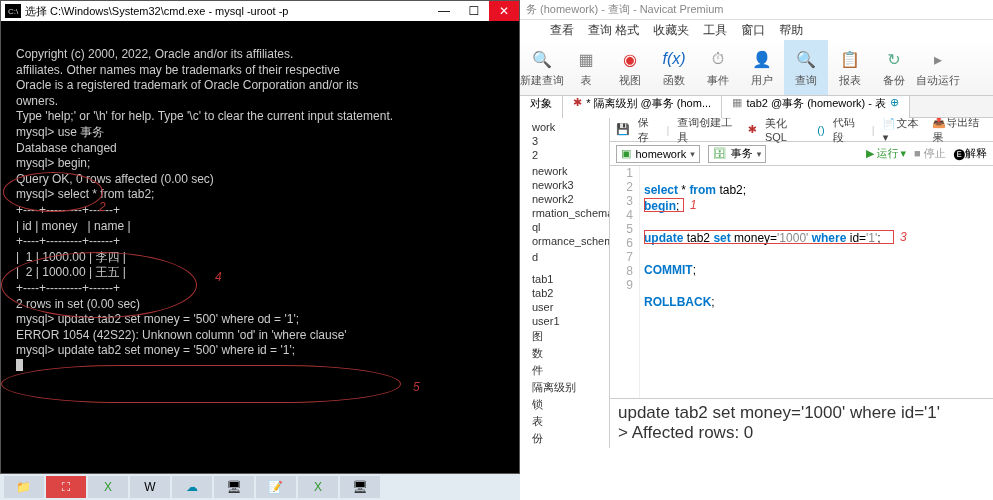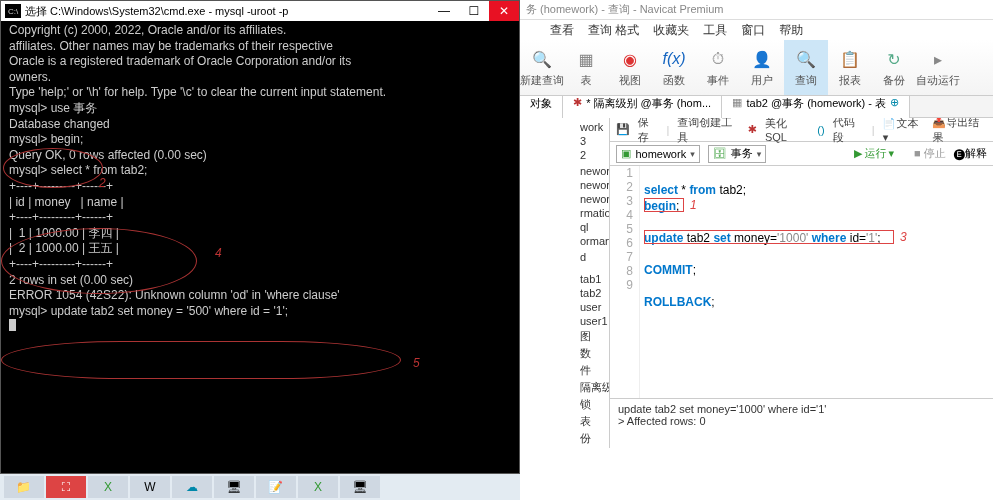--- a/index.html
+++ b/index.html
@@ -6,60 +6,60 @@
 body { width: 993px; height: 500px; overflow: hidden; position: relative; background: #fff; }
 
 
 .terminal { position: absolute; left: 0; top: 0; width: 520px; height: 474px; background: #000; border: 1px solid #555; z-index: 100; }
 .term-title { height: 20px; background: #fff; display: flex; align-items: center; font-size: 11px; color: #000; }
 .term-title .cmd-icon { width: 16px; height: 14px; background: #000; margin: 0 4px; display: inline-flex; align-items: center; justify-content: center; color: #ccc; font-size: 8px; }
 .term-title .title-text { flex: 1; }
 .term-title .btns { display: flex; }
 .term-title .tbtn { width: 30px; height: 20px; display: flex; align-items: center; justify-content: center; font-size: 12px; cursor: pointer; }
 .term-title .tbtn.close { background: #e81123; color: #fff; }
-.term-body { font-family: "SimSun", monospace; font-size: 12px; color: #ccc; padding: 2px 8px; line-height: 1.3; position: relative; }
+.term-body { font-family: "SimSun", monospace; font-size: 12px; color: #ccc; padding: 2px 15px; line-height: 1.3; position: relative; margin-top: 24px; }
 .term-body .line { white-space: pre; }
 .annot { color: #b33; position: absolute; font-style: italic; font-family: sans-serif; }
 .circle { position: absolute; border: 1px solid #a33; border-radius: 50%; pointer-events: none; }
 .cursor { display: inline-block; width: 7px; height: 12px; background: #ccc; }
 
 
 .navicat { position: absolute; left: 520px; top: 0; right: 0; height: 448px; background: #fff; display: flex; flex-direction: column; }
 .nav-title { height: 20px; background: #fff; font-size: 11px; color: #888; display: flex; align-items: center; padding-left: 6px; border-bottom: 1px solid #ddd; }
 .menu-bar { height: 20px; display: flex; font-size: 12px; align-items: center; gap: 14px; padding-left: 30px; color: #333; }
 .ribbon { height: 56px; background: linear-gradient(#fff,#f4f4f4); border-bottom: 1px solid #ccc; display: flex; }
 .ribbon-btn { width: 44px; display: flex; flex-direction: column; align-items: center; justify-content: center; font-size: 11px; color: #555; gap: 2px; }
 .ribbon-btn.active { background: #cde6f7; }
 .ribbon-ico { width: 24px; height: 24px; display: flex; align-items: center; justify-content: center; font-size: 16px; }
 .tab-bar { height: 22px; background: #f4f4f4; border-bottom: 1px solid #ccc; display: flex; align-items: center; font-size: 11px; }
 .tab { height: 22px; padding: 0 10px; display: flex; gap: 4px; border-right: 1px solid #ccc; background: #fff; }
 
 
 .mid { flex: 1; display: flex; overflow: hidden; }
 .tree { width: 90px; border-right: 1px solid #ccc; font-size: 11px; color: #333; padding: 2px 4px; overflow: hidden; }
-.tree .titem { white-space: nowrap; padding: 1px 0 1px 8px; margin-left: 48px; }
+.tree .titem { white-space: nowrap; padding: 1px 0 1px 8px; }
 .editor-pane { flex: 1; display: flex; flex-direction: column; }
 .toolbar { height: 24px; border-bottom: 1px solid #ccc; display: flex; align-items: center; font-size: 11px; gap: 8px; padding: 0 6px; color: #444; }
 .toolbar .sep { color: #ccc; }
 .combo-row { height: 24px; border-bottom: 1px solid #ccc; display: flex; align-items: center; gap: 8px; padding: 0 6px; font-size: 11px; }
 .combo { height: 18px; border: 1px solid #aaa; display: flex; align-items: center; padding: 0 4px; gap: 4px; background: #fff; }
 .combo .arr { font-size: 9px; color: #555; }
 .run-btn { color: #393; display: flex; align-items: center; gap: 2px; }
-.stop-btn { color: #999; margin-left: 12px; }
+.stop-btn { color: #999; }
 .editor { flex: 1; display: flex; font-family: Consolas, monospace; font-size: 12px; position: relative; }
 .gutter { width: 30px; text-align: right; color: #aaa; padding-right: 6px; background: #fff; border-right: 1px solid #eee; }
 .code { flex: 1; padding-left: 4px; }
 .code .cl { white-space: pre; line-height: 16px; }
 .kw { color: #0077cc; font-weight: bold; }
 .str { color: #888; }
 .red-box { position: absolute; border: 1px solid #d44; pointer-events: none; }
 .bottom-tabs { height: 24px; border-top: 1px solid #ccc; display: flex; align-items: center; font-size: 11px; }
 .bottom-tabs .btab { padding: 0 14px; height: 24px; display: flex; align-items: center; border-right: 1px solid #ccc; color: #555; }
 .bottom-tabs .btab.active { background: #fff; border-top: 2px solid #0a5; }
-.msg-area { height: 50px; font-family: Consolas, monospace; font-size: 11px; padding: 4px 8px; color: #333; border-top: 1px solid #ccc; }
+.msg-area { height: 50px; font-family: Consolas, monospace; font-size: 17px; padding: 4px 8px; color: #333; border-top: 1px solid #ccc; }
 
 
 .taskbar { position: absolute; left: 0; bottom: 0; width: 520px; height: 26px; background: #e3ebf2; display: flex; align-items: center; gap: 2px; padding-left: 4px; }
 .taskbar .tico { width: 40px; height: 22px; background: #cfd8e2; display: flex; align-items: center; justify-content: center; font-size: 12px; }
 </style>
 </head>
 <body>
 
 <div class="terminal">
   <div class="term-title">
@@ -87,20 +87,21 @@
     <div class="line"></div>
     <div class="line">mysql&gt; select * from tab2;</div>
     <div class="line">+----+---------+------+</div>
     <div class="line">| id | money   | name |</div>
     <div class="line">+----+---------+------+</div>
     <div class="line">|  1 | 1000.00 | 李四 |</div>
     <div class="line">|  2 | 1000.00 | 王五 |</div>
     <div class="line">+----+---------+------+</div>
     <div class="line">2 rows in set (0.00 sec)</div>
     <div class="line"></div>
+    <div class="line">mysql&gt; update tab2 set money = '500' where od = '1';</div>
     <div class="line">ERROR 1054 (42S22): Unknown column 'od' in 'where clause'</div>
     <div class="line">mysql&gt; update tab2 set money = '500' where id = '1';</div>
     <div class="line"><span class="cursor"></span></div>
     <span class="annot" style="left:98px;top:155px">2</span>
     <span class="annot" style="left:214px;top:225px">4</span>
     <span class="annot" style="left:412px;top:335px">5</span>
     <div class="circle" style="left:2px;top:127px;width:100px;height:40px"></div>
     <div class="circle" style="left:0px;top:207px;width:196px;height:66px"></div>
     <div class="circle" style="left:0px;top:320px;width:400px;height:38px;border-radius:60%/100%"></div>
   </div>

